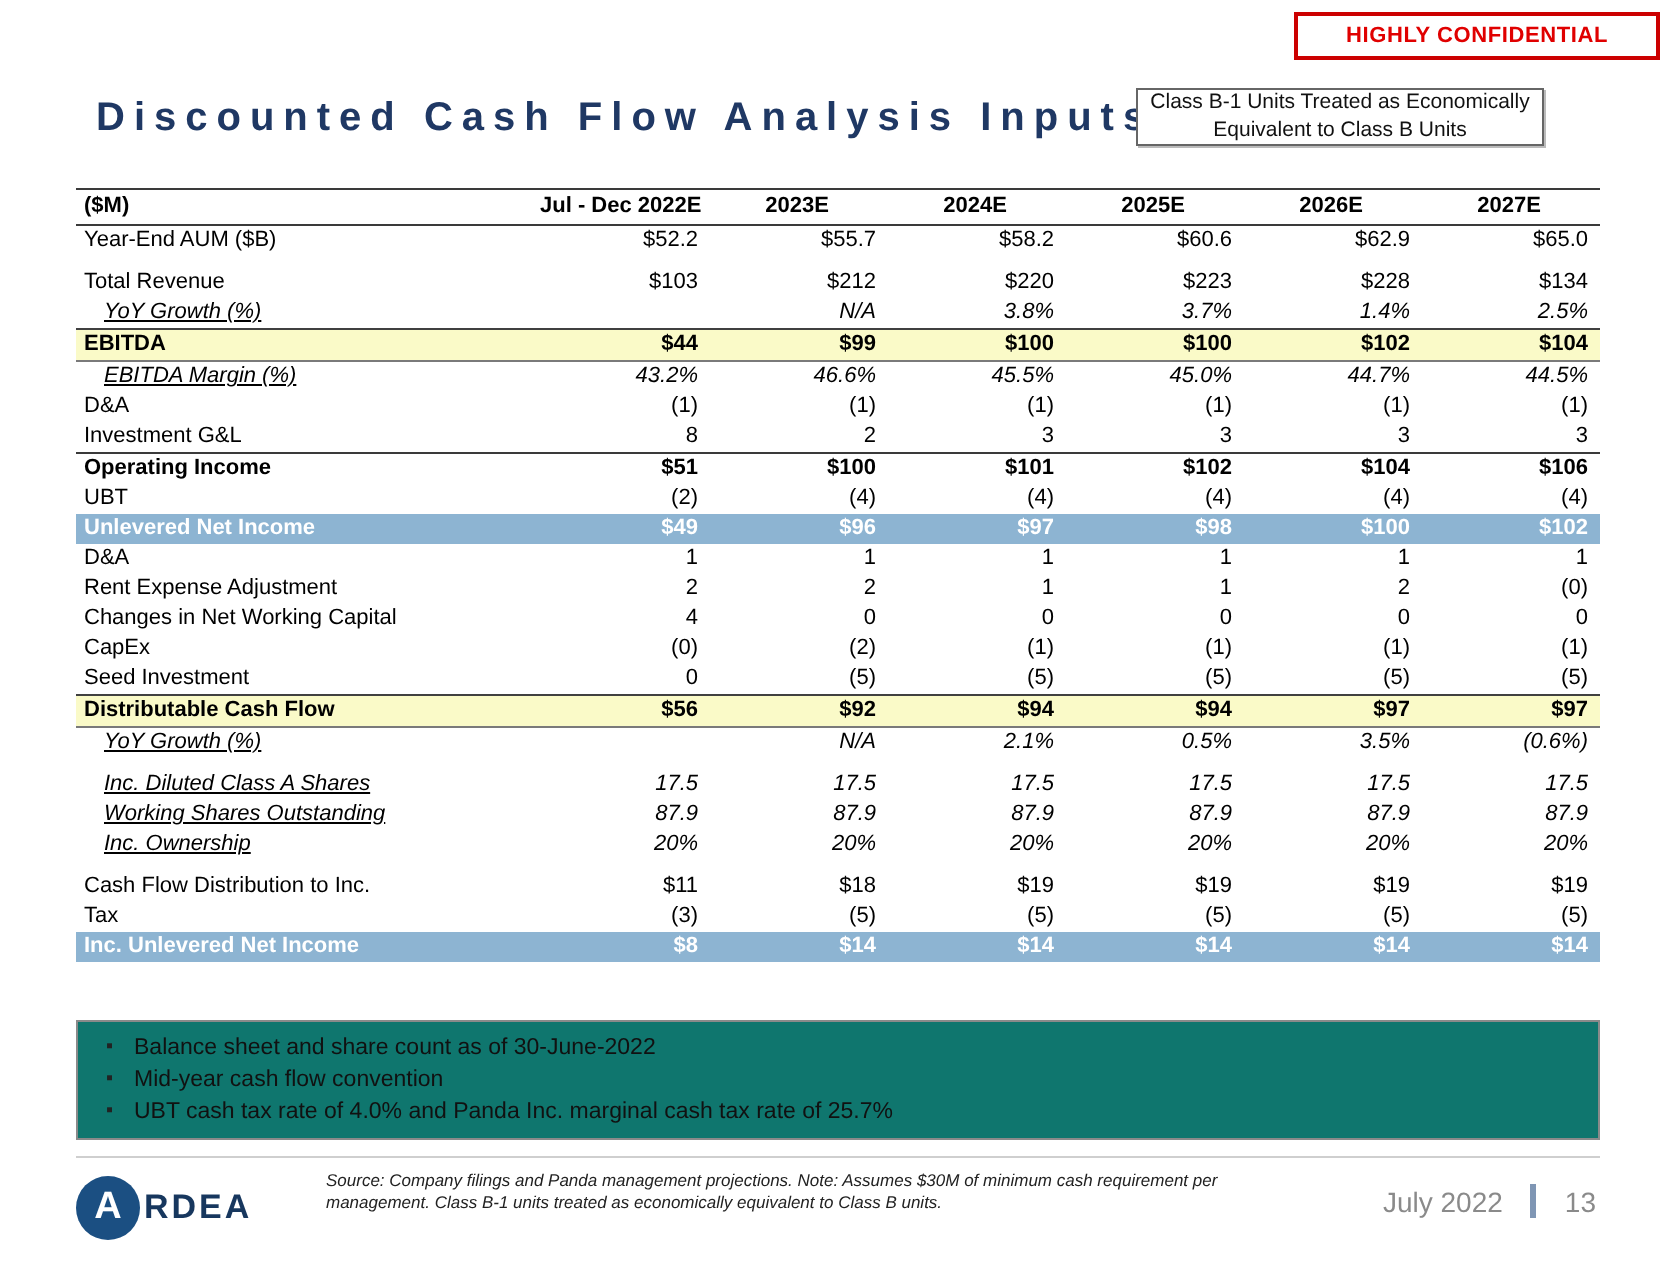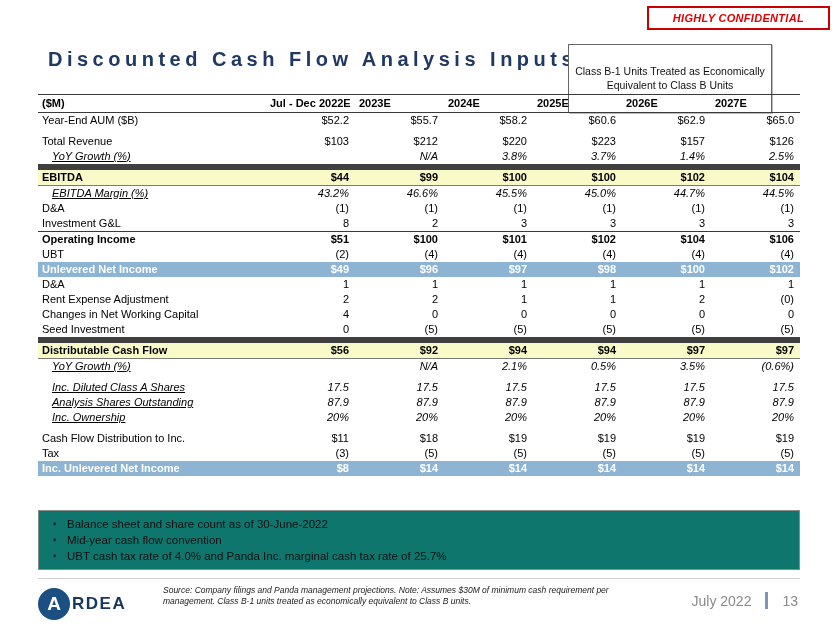--- a/index.html
+++ b/index.html
@@ -7,58 +7,58 @@
   body {
     width:840px; height:631px; background:#ffffff; position:relative;
     font-family:"Liberation Sans", sans-serif; color:#000; overflow:hidden;
   }
   .slide { position:absolute; inset:0; background:#fff; }
 
   
   .confidential {
     position:absolute; top:6px; right:10px; border:2px solid #cc0000;
     color:#e00000; font-weight:bold; font-size:11px; letter-spacing:.3px;
-    padding:4px 24px; background:#fff; text-align:center;font-style:italic;
+    padding:4px 24px; background:#fff; text-align:center;
   }
 
   
   .page-title {
     position:absolute; left:48px; top:48px; margin:0;
     font-size:20px; font-weight:bold; color:#1F3864; letter-spacing:4.5px;
     white-space:nowrap;
   }
 
   
   .callout {
     position:absolute; top:44px; right:68px; width:204px;
-    border:1px solid #666; background:#fff; padding:20px 6px;
+    border:1px solid #666; background:#fff; padding:0 6px;
     font-size:10.5px; line-height:1.3; text-align:center; color:#111;
     box-shadow:1px 1px 0 #bbb;
   }
 
   
   .table-wrap { position:absolute; left:38px; top:94px; width:762px; }
   table { border-collapse:collapse; width:100%; font-size:11px; table-layout:fixed; }
   col.c-label { width:228px; }
   col.c-val { width:89px; }
   th {
     font-weight:bold; padding:2px 6px 2px 4px; line-height:13px;
     border-top:1px solid #3a3a3a; border-bottom:1px solid #3a3a3a;
-    text-align:left; white-space:nowrap;
+    text-align:center; white-space:nowrap;
   }
   th.col-label { text-align:left; }
   td { padding:1px 6px 1px 4px; line-height:13px; text-align:right; white-space:nowrap; }
   td.col-label { text-align:left; }
   tr.spacer td { height:6px; padding:0; }
   tr.row-italic td { font-style:italic; }
   tr.row-italic td.col-label { padding-left:14px;text-decoration:underline; }
   tr.row-bold td { font-weight:bold; border-top:1px solid #3a3a3a; }
   tr.row-yellow td {
     background:#FAFAC8; font-weight:bold;
-    border-top:6px solid #404040; border-bottom:1px solid #7a7a7a;
+    border-top:1px solid #404040; border-bottom:1px solid #7a7a7a;
   }
   tr.row-blue td { background:#8DB4D2; color:#ffffff; font-weight:bold; }
 
   
   .notes-box {
     position:absolute; left:38px; top:510px; width:762px;
     border:1px solid #8a8a8a; background:#0f766e; padding:5px 10px;
   }
   .notes-box ul { margin:0; padding:0; list-style:none; }
   .notes-box li {
@@ -133,22 +133,22 @@
           </tr>
           <tr class="spacer">
             <td colspan="7"></td>
           </tr>
           <tr class="row-plain">
             <td class="col-label">Total Revenue</td>
             <td class="col-val">$103</td>
             <td class="col-val">$212</td>
             <td class="col-val">$220</td>
             <td class="col-val">$223</td>
-            <td class="col-val">$157</td>
-            <td class="col-val">$126</td>
+            <td class="col-val">$228</td>
+            <td class="col-val">$134</td>
           </tr>
           <tr class="row-italic">
             <td class="col-label">YoY Growth (%)</td>
             <td class="col-val"></td>
             <td class="col-val">N/A</td>
             <td class="col-val">3.8%</td>
             <td class="col-val">3.7%</td>
             <td class="col-val">1.4%</td>
             <td class="col-val">2.5%</td>
           </tr>
@@ -236,20 +236,29 @@
           <tr class="row-plain">
             <td class="col-label">Changes in Net Working Capital</td>
             <td class="col-val">4</td>
             <td class="col-val">0</td>
             <td class="col-val">0</td>
             <td class="col-val">0</td>
             <td class="col-val">0</td>
             <td class="col-val">0</td>
           </tr>
           <tr class="row-plain">
+            <td class="col-label">CapEx</td>
+            <td class="col-val">(0)</td>
+            <td class="col-val">(2)</td>
+            <td class="col-val">(1)</td>
+            <td class="col-val">(1)</td>
+            <td class="col-val">(1)</td>
+            <td class="col-val">(1)</td>
+          </tr>
+          <tr class="row-plain">
             <td class="col-label">Seed Investment</td>
             <td class="col-val">0</td>
             <td class="col-val">(5)</td>
             <td class="col-val">(5)</td>
             <td class="col-val">(5)</td>
             <td class="col-val">(5)</td>
             <td class="col-val">(5)</td>
           </tr>
           <tr class="row-yellow">
             <td class="col-label">Distributable Cash Flow</td>
@@ -275,21 +284,21 @@
           <tr class="row-italic">
             <td class="col-label">Inc. Diluted Class A Shares</td>
             <td class="col-val">17.5</td>
             <td class="col-val">17.5</td>
             <td class="col-val">17.5</td>
             <td class="col-val">17.5</td>
             <td class="col-val">17.5</td>
             <td class="col-val">17.5</td>
           </tr>
           <tr class="row-italic">
-            <td class="col-label">Analysis Shares Outstanding</td>
+            <td class="col-label">Working Shares Outstanding</td>
             <td class="col-val">87.9</td>
             <td class="col-val">87.9</td>
             <td class="col-val">87.9</td>
             <td class="col-val">87.9</td>
             <td class="col-val">87.9</td>
             <td class="col-val">87.9</td>
           </tr>
           <tr class="row-italic">
             <td class="col-label">Inc. Ownership</td>
             <td class="col-val">20%</td>

